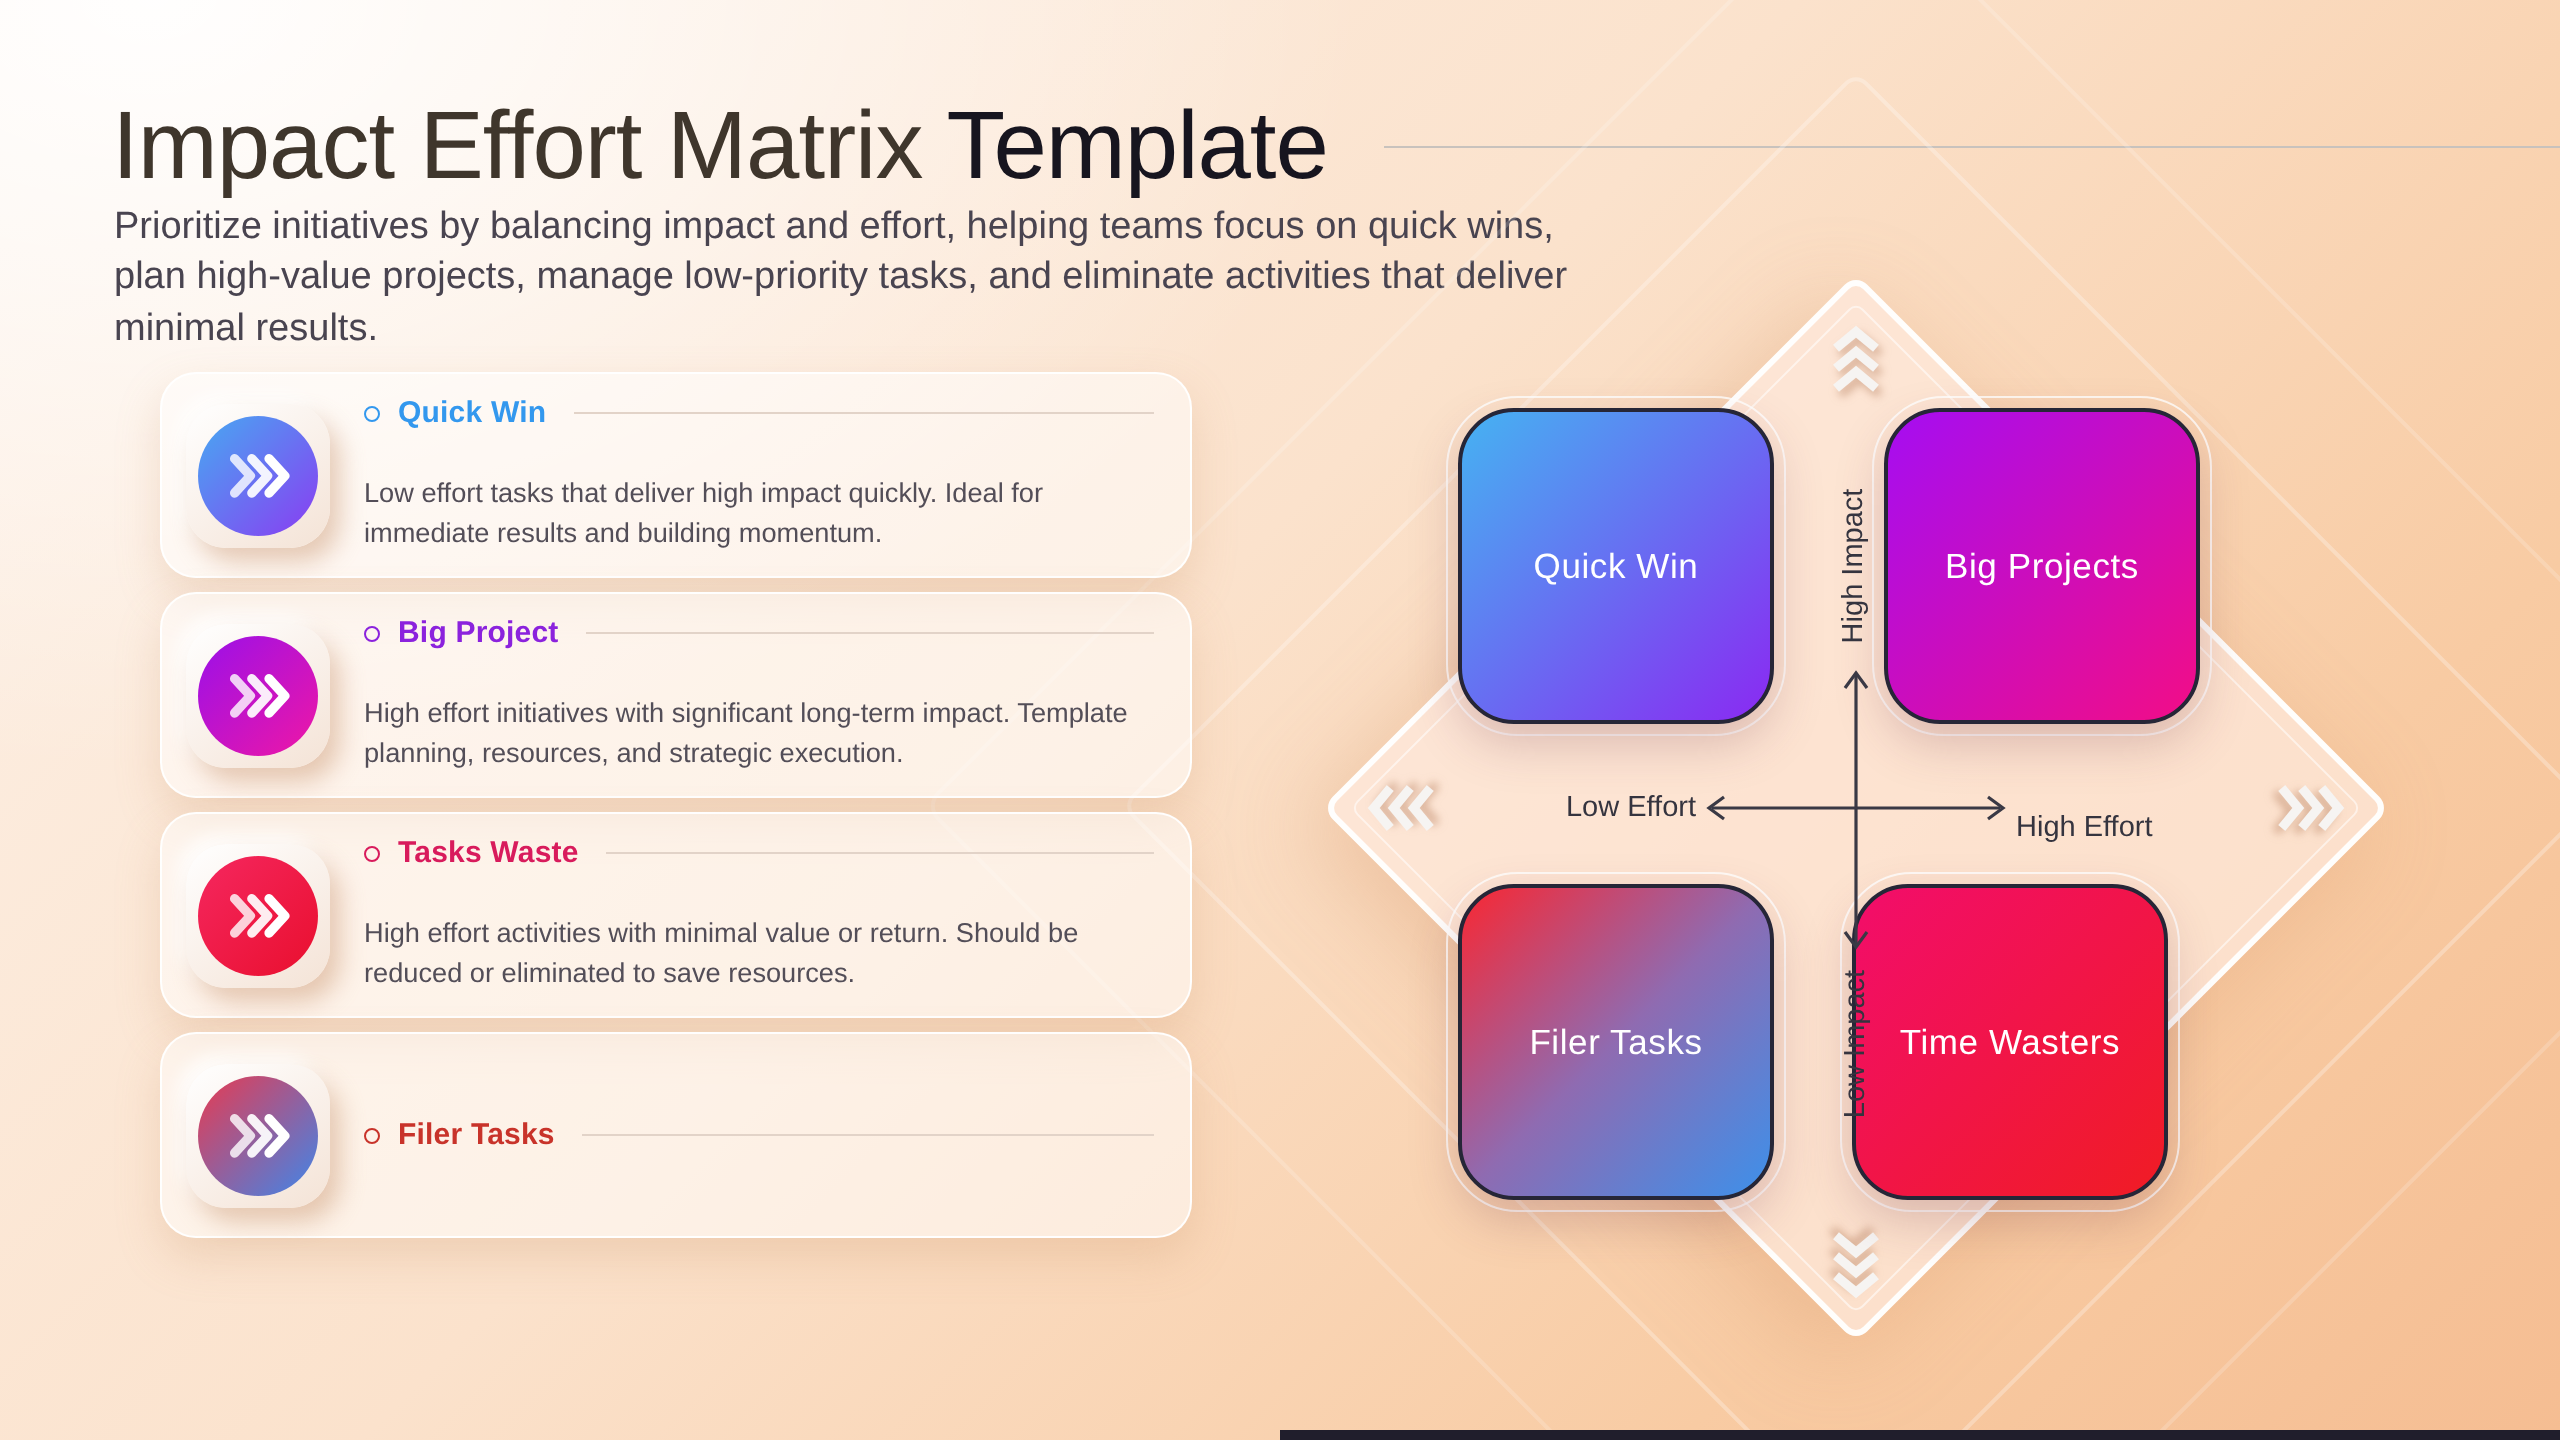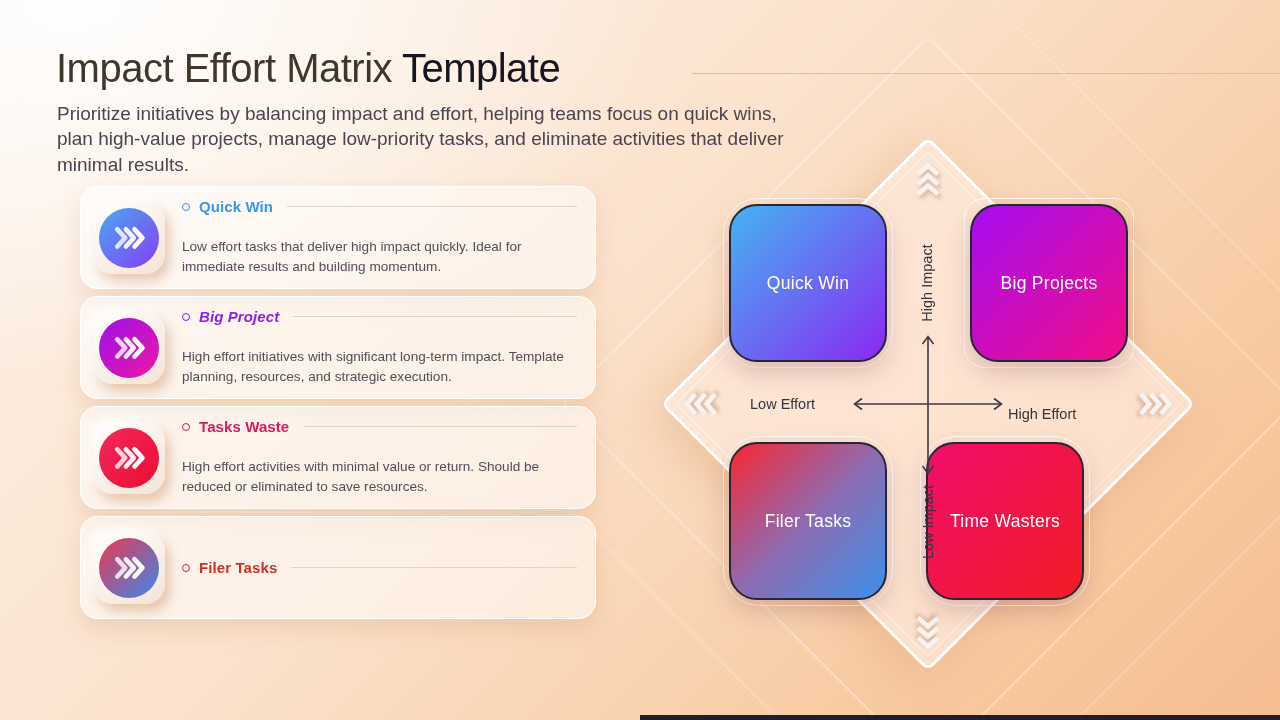--- a/index.html
+++ b/index.html
@@ -7,21 +7,21 @@
   body { font-family:"Liberation Sans","DejaVu Sans",sans-serif; }
 
   .slide {
     position:relative; width:1280px; height:720px; overflow:hidden;
     background:
       radial-gradient(1100px 700px at 6% 0%, rgba(255,255,255,0.95), rgba(255,255,255,0) 55%),
       linear-gradient(135deg, #fdf2e9 0%, #fbe2cc 45%, #f8cba3 78%, #f5bd92 100%);
   }
 
   
-  .title { position:absolute; left:56px; top:46px; font-size:40px; font-weight:500; letter-spacing:-0.5px; white-space:nowrap; }
+  .title { position:absolute; left:56px; top:46px; font-size:48px; font-weight:500; letter-spacing:-0.5px; white-space:nowrap; }
   .title .t1 { color:#3f362c; }
   .title .t2 { color:#17151f; }
   .header-line { position:absolute; left:692px; right:0; top:73px; height:1px; background:#c8c2bd; }
   .subtitle { position:absolute; left:57px; top:101px; width:740px; font-size:19px; line-height:1.33; color:#494450; }
 
   
   .cards { position:absolute; left:80px; top:186px; width:516px; }
   .card {
     position:relative; width:516px; height:103px; margin-bottom:7px;
     background:rgba(255,255,255,0.52); border:1px solid rgba(255,255,255,0.95);
@@ -38,21 +38,21 @@
   .ic-1 { background:linear-gradient(135deg,#47a9f2,#8a3cf2); }
   .ic-2 { background:linear-gradient(135deg,#9a10e9,#ef17a5); }
   .ic-3 { background:linear-gradient(135deg,#f5275f,#e90f2e); }
   .ic-4 { background:linear-gradient(135deg,#e83a50,#3f86ea); }
 
   .card-text { flex:1; margin-left:17px; }
   .card-title-row { display:flex; align-items:center; }
   .bullet { width:8px; height:8px; border-radius:50%; border:1.6px solid currentColor; margin-right:9px; flex:0 0 auto; }
   .card-title { font-size:15px; font-weight:600; letter-spacing:0.1px; }
   .card-rule { flex:1; height:1px; background:#e2d3c8; margin-left:14px; }
-  .tc-1 { color:#3398ee; } .tc-2 { color:#8b22dd;font-style:italic; } .tc-3 { color:#d81b5c; } .tc-4 { color:#c8332a; }
+  .tc-1 { color:#3398ee; } .tc-2 { color:#8b22dd; } .tc-3 { color:#d81b5c; } .tc-4 { color:#c8332a; }
   .card-desc { margin-top:22px; font-size:13.6px; line-height:1.45; color:#534e58; }
 
   
   .diamond-echo1, .diamond-echo2, .diamond {
     position:absolute; transform:rotate(45deg);
   }
   .diamond-echo1 { left:668px; top:143px; width:520px; height:520px; border:2px solid rgba(255,255,255,0.28); border-radius:8px; }
   .diamond-echo2 { left:598px; top:73px; width:660px; height:660px; border:2px solid rgba(255,255,255,0.18); border-radius:10px; }
   .diamond {
     left:739px; top:215px; width:378px; height:378px;
@@ -68,37 +68,37 @@
   .apex-top    { left:912px; top:160px; }
   .apex-bottom { left:912px; top:612px; transform:rotate(180deg); }
   .apex-left   { left:685px; top:384px; transform:rotate(-90deg); }
   .apex-right  { left:1139px; top:384px; transform:rotate(90deg); }
 
   
   .quad-wrap {
     position:absolute; width:170px; height:170px; padding:5px;
     border:1.5px solid rgba(255,255,255,0.8); border-radius:36px;
   }
-  .qw-tl { left:723px; top:198px; } .qw-tr { left:964px; top:198px;border-radius:20px; }
+  .qw-tl { left:723px; top:198px; } .qw-tr { left:936px; top:198px; }
   .qw-bl { left:723px; top:436px; } .qw-br { left:920px; top:436px; }
   .quad {
     width:100%; height:100%; border-radius:28px; border:2.5px solid #262637;
     display:flex; align-items:center; justify-content:center;
     color:#ffffff; font-size:17.5px; font-weight:500; letter-spacing:0.3px;
     box-shadow:0 10px 24px rgba(120,60,80,0.25);
   }
   .q-quickwin   { background:linear-gradient(135deg,#45b3f2,#8a29f2); }
   .q-bigproj    { background:linear-gradient(135deg,#a50df2,#f20d86); }
   .q-filer      { background:linear-gradient(135deg,#ee2e3f 5%,#8f6bb1 50%,#3d90ea 100%); }
   .q-timewaste  { background:linear-gradient(135deg,#f20d6b,#f01c24); }
 
   
   .axes-svg { position:absolute; left:840px; top:325px; width:180px; height:160px; }
   .axis-label { position:absolute; font-size:14.5px; font-weight:500; color:#35343f; white-space:nowrap; }
-  .lbl-low-effort  { left:750px; top:396px; width:98px; }
+  .lbl-low-effort  { left:750px; top:396px; width:98px; text-align:right; }
   .lbl-high-effort { left:1008px; top:406px; }
   .lbl-high-impact { left:927px; top:283px; transform:translate(-50%,-50%) rotate(-90deg); }
   .lbl-low-impact  { left:928px; top:522px; transform:translate(-50%,-50%) rotate(-90deg); }
 
   .bottom-bar { position:absolute; left:640px; right:0; bottom:0; height:5px; background:#201e2c; }
 </style>
 </head>
 <body>
 
 <div class="slide">

